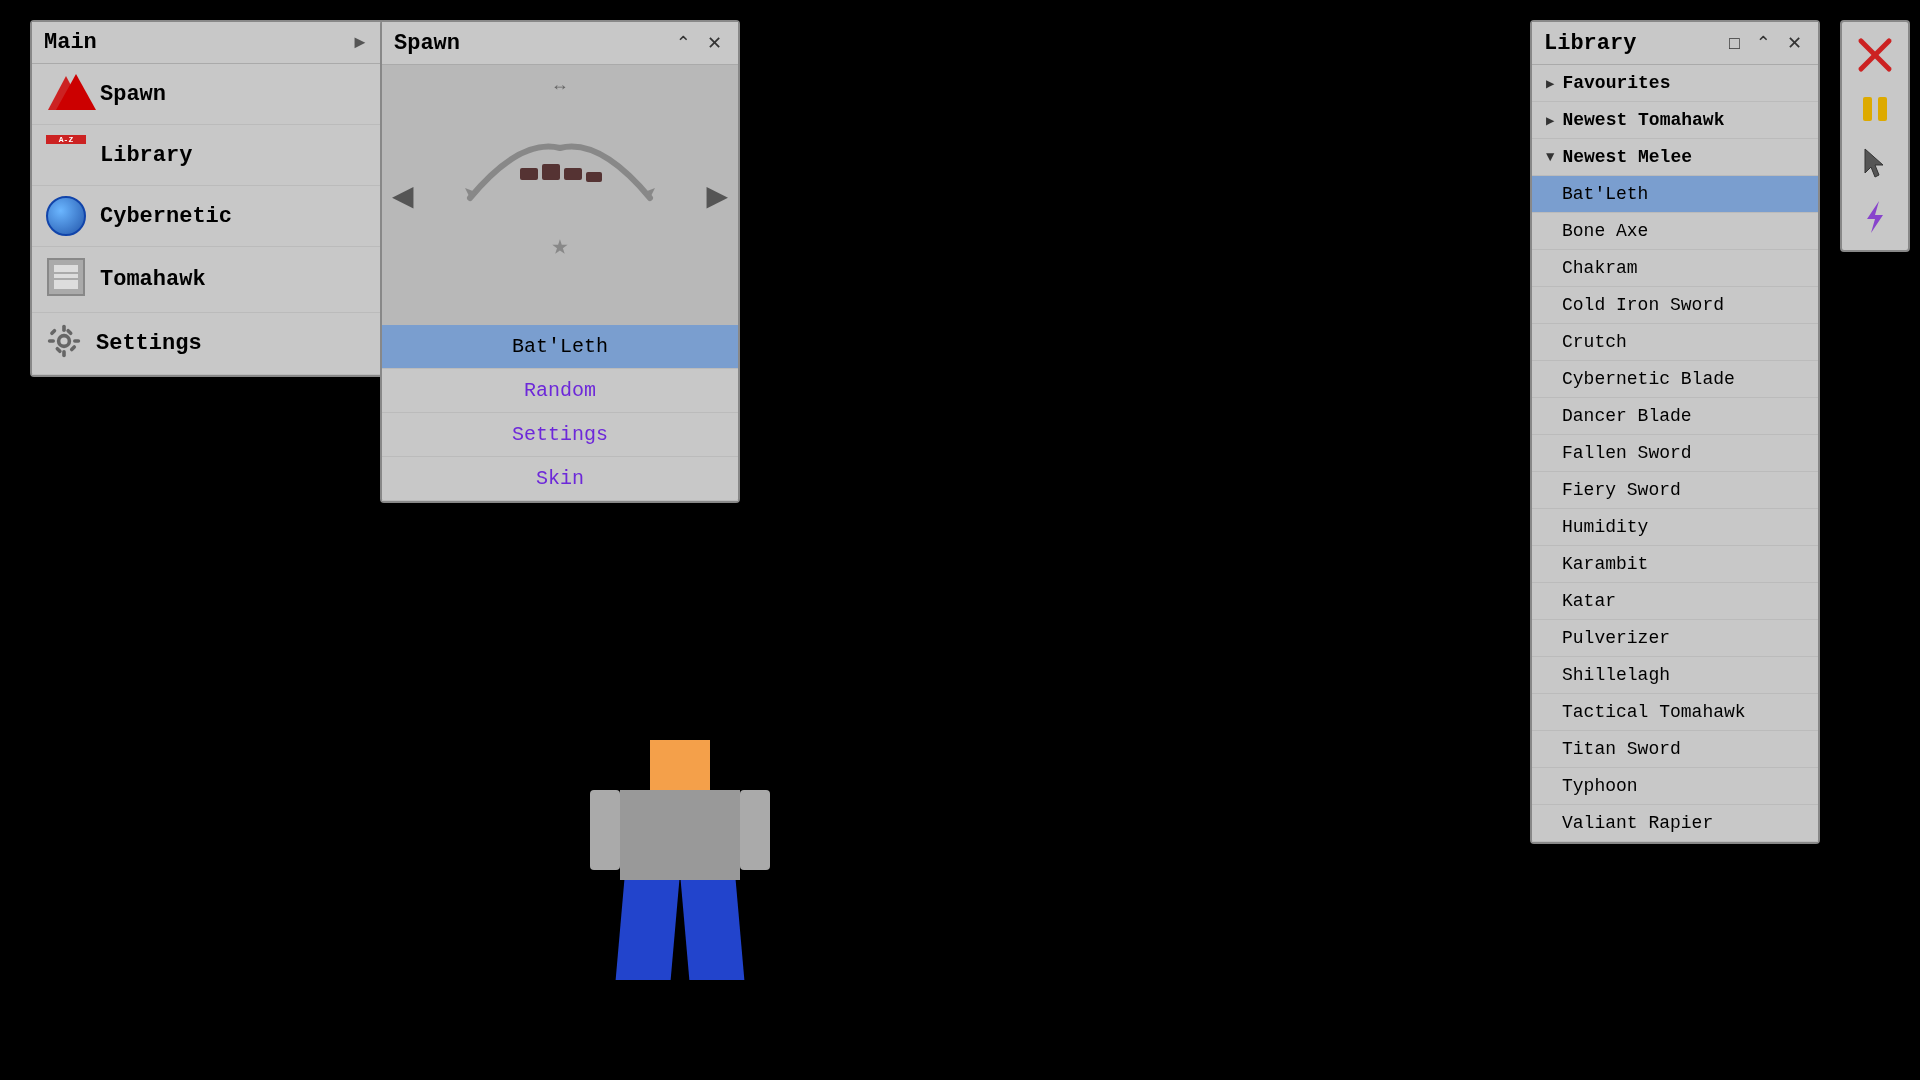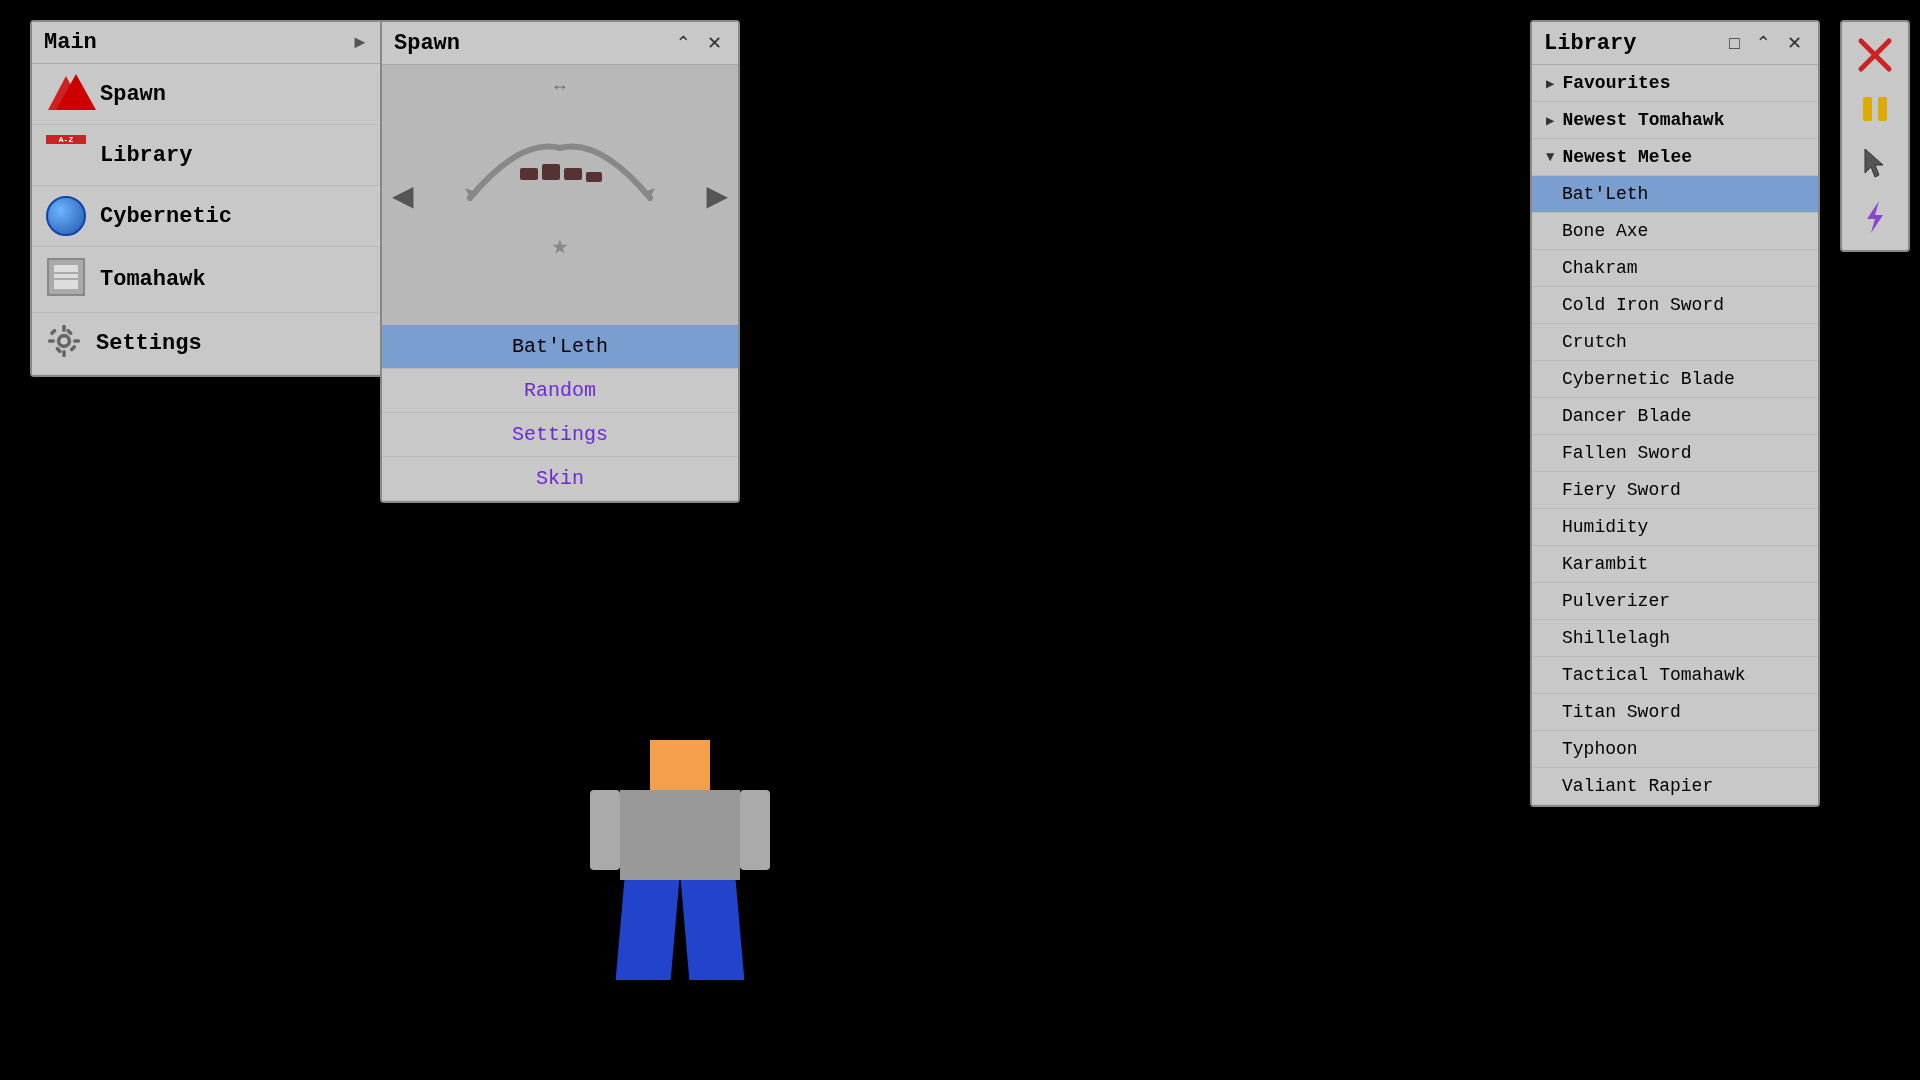--- a/index.html
+++ b/index.html
@@ -484,20 +484,21 @@
     <div class="library-item">Bone Axe</div>
     <div class="library-item">Chakram</div>
     <div class="library-item">Cold Iron Sword</div>
     <div class="library-item">Crutch</div>
     <div class="library-item">Cybernetic Blade</div>
     <div class="library-item">Dancer Blade</div>
     <div class="library-item">Fallen Sword</div>
     <div class="library-item">Fiery Sword</div>
     <div class="library-item">Humidity</div>
     <div class="library-item">Karambit</div>
+    <div class="library-item">Katar</div>
     <div class="library-item">Pulverizer</div>
     <div class="library-item">Shillelagh</div>
     <div class="library-item">Tactical Tomahawk</div>
     <div class="library-item">Titan Sword</div>
     <div class="library-item">Typhoon</div>
     <div class="library-item">Valiant Rapier</div>
   </div>
 </div>
 
 <div class="right-toolbar">

